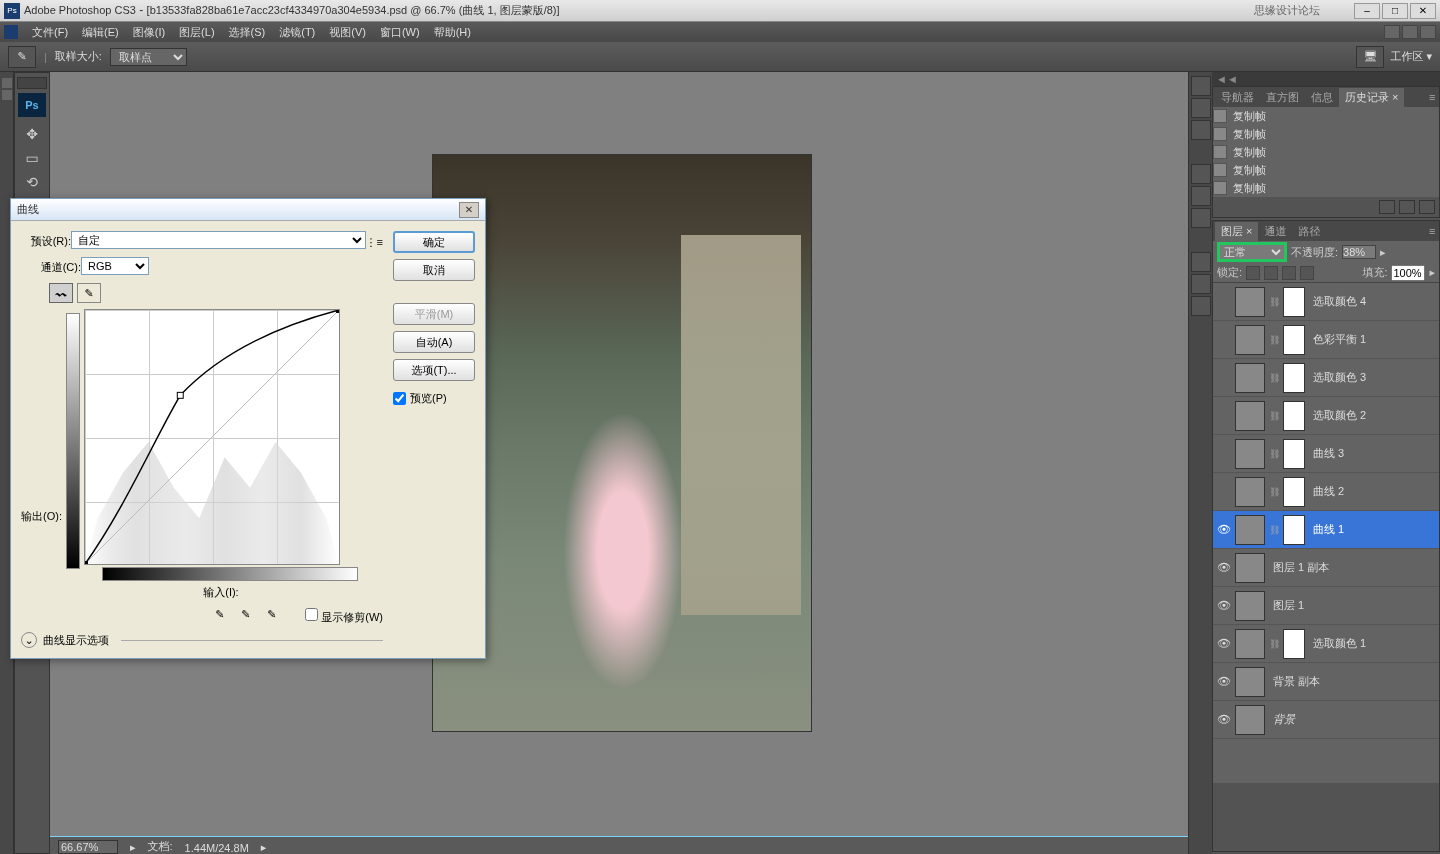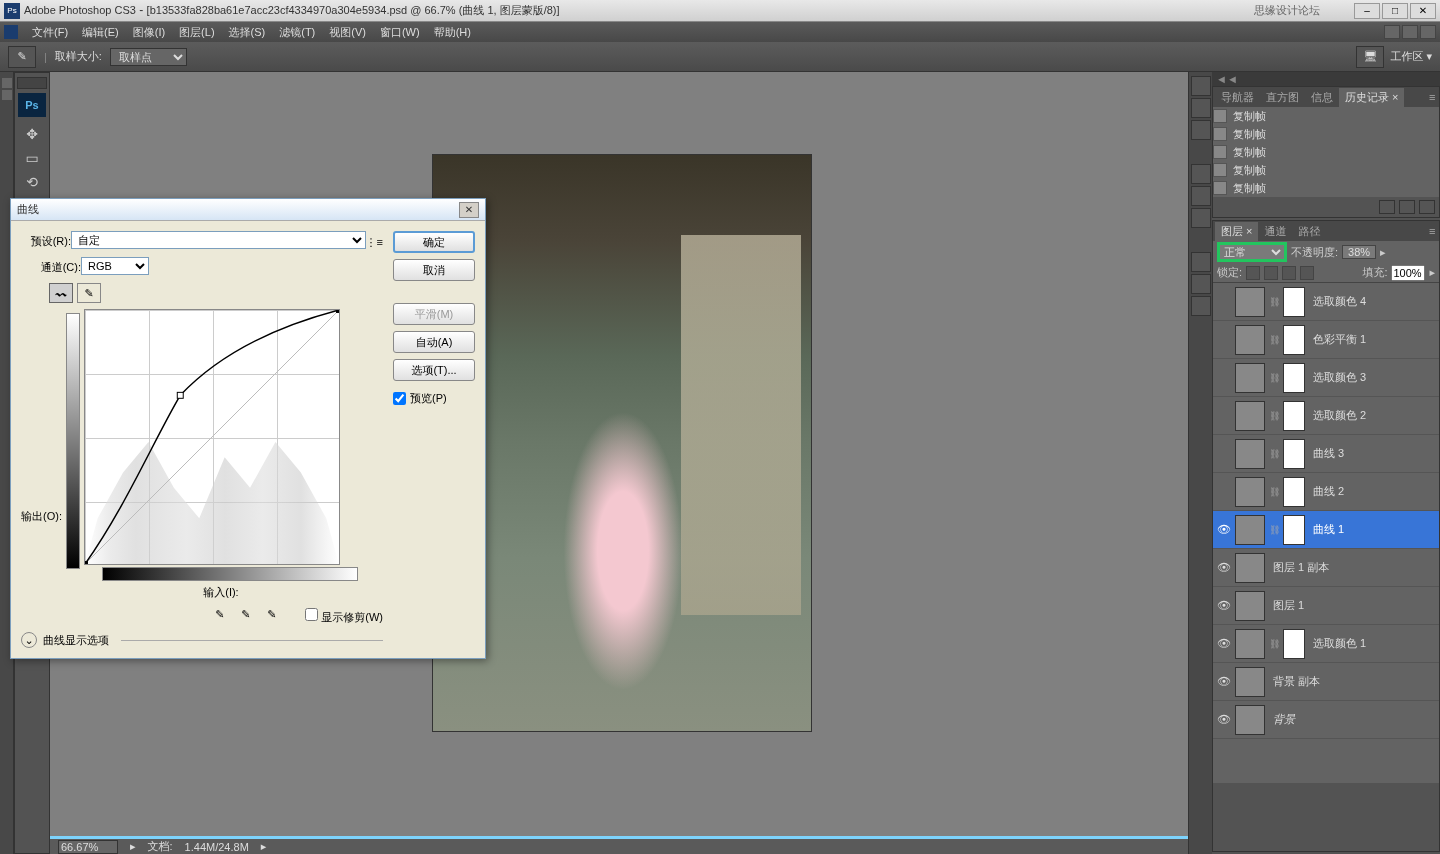--- a/index.html
+++ b/index.html
@@ -27,38 +27,38 @@
 .toolbox .ps{width:28px;height:24px;background:#0a2540;color:#5bb5e8;display:flex;align-items:center;justify-content:center;font-weight:bold;margin:0 auto 4px}
 .toolbox .t{width:28px;height:22px;margin:0 auto;border:1px solid transparent;display:flex;align-items:center;justify-content:center;color:#ccc;cursor:pointer;font-size:14px}
 .toolbox .swatch{width:26px;height:26px;margin:8px auto;position:relative}
 .toolbox .swatch .fg{width:18px;height:18px;background:#000;border:1px solid #888;position:absolute;top:0;left:0}
 .toolbox .swatch .bg{width:18px;height:18px;background:#fff;border:1px solid #888;position:absolute;bottom:0;right:0}
 .toolbox .mode{width:28px;height:20px;margin:2px auto;border:1px solid #666;background:#444;display:flex;align-items:center;justify-content:center;color:#aaa}
 .canvas{flex:1;background:#808080;position:relative;overflow:hidden}
 .img{position:absolute;top:82px;left:382px;width:380px;height:578px;background:linear-gradient(180deg,#3a3528 0%,#4a4438 15%,#5a6858 35%,#6a7868 50%,#7a8878 70%,#8a9080 100%);border:1px solid #333}
 .img::before{content:"";position:absolute;right:10px;top:80px;width:120px;height:380px;background:linear-gradient(180deg,#c8c0a8,#b0a890);opacity:0.7}
 .img::after{content:"";position:absolute;left:130px;bottom:40px;width:120px;height:280px;background:radial-gradient(ellipse,#f4c8d0 30%,transparent 70%)}
-.statusbar{position:absolute;bottom:0;left:0;right:0;height:18px;background:#5a5a5a;color:#ddd;display:flex;align-items:center;padding:0 8px;gap:12px;border-top:3px solid #7dd3fc}
+.statusbar{position:absolute;bottom:0;left:0;right:0;height:18px;background:#5a5a5a;color:#ddd;display:flex;align-items:flex-end;padding:0 8px;gap:12px;border-top:1px solid #7dd3fc}
 .statusbar input{width:60px;background:#666;border:1px solid #333;color:#ddd;font-size:11px;padding:0 2px}
 .rightdock{width:24px;background:#484848;display:flex;flex-direction:column;gap:2px;padding:4px 2px;border-left:1px solid #333}
 .rightdock .d{width:20px;height:20px;background:#555;border:1px solid #333;cursor:pointer}
 .panels{width:228px;background:#535353;display:flex;flex-direction:column}
 .panel{background:#535353;border:1px solid #333;margin-bottom:2px}
 .panel .tabs{height:20px;background:#484848;display:flex;align-items:center;padding:0 2px;gap:0}
 .panel .tabs span{padding:2px 6px;color:#aaa;cursor:pointer;font-size:11px}
 .panel .tabs span.act{background:#636363;color:#ddd}
 .panel .tabs .menu{margin-left:auto;width:14px;color:#aaa;cursor:pointer}
 .panel .body{background:#636363;max-height:120px;overflow:hidden}
 .hist{display:flex;align-items:center;height:18px;padding:0 0;gap:6px;color:#ddd}
 .hist .ic{width:14px;height:14px;background:#888;border:1px solid #555}
 .panel .foot{height:20px;background:#535353;display:flex;align-items:center;justify-content:flex-end;gap:4px;padding:0 4px}
 .panel .foot .b{width:16px;height:14px;background:#555;border:1px solid #333;cursor:pointer}
 .layers .opts{height:22px;background:#636363;display:flex;align-items:center;padding:0 4px;gap:4px;color:#ccc}
 .layers .opts select{background:#7a7a7a;border:3px solid #22c55e;color:#ddd;font-size:11px;width:70px}
-.layers .opts input{width:34px;background:#7a7a7a;border:1px solid #444;color:#ddd;font-size:11px;text-align:center}
+.layers .opts input{width:34px;background:#7a7a7a;border:1px solid #444;color:#ddd;font-size:11px;text-align:left}
 .layers .lock{height:20px;background:#636363;display:flex;align-items:center;padding:0 4px;gap:4px;color:#ccc;border-bottom:1px solid #444}
 .layers .lock .lb{width:14px;height:14px;background:#555;border:1px solid #444}
 .layerlist{background:#636363;height:500px;overflow-y:auto}
 .layer{display:flex;align-items:center;height:38px;border-bottom:1px solid #555;padding:0 4px;gap:4px;color:#ddd}
 .layer.sel{background:#3875d7;color:#fff}
 .layer .vis{width:14px;height:14px;display:flex;align-items:center;justify-content:center;cursor:pointer}
 .layer .thumb{width:30px;height:30px;background:#888;border:1px solid #333}
 .layer .mask{width:22px;height:30px;background:#fff;border:1px solid #333}
 .layer .link{width:10px;color:#aaa;font-size:9px}
 .layer .name{flex:1;padding-left:4px}

